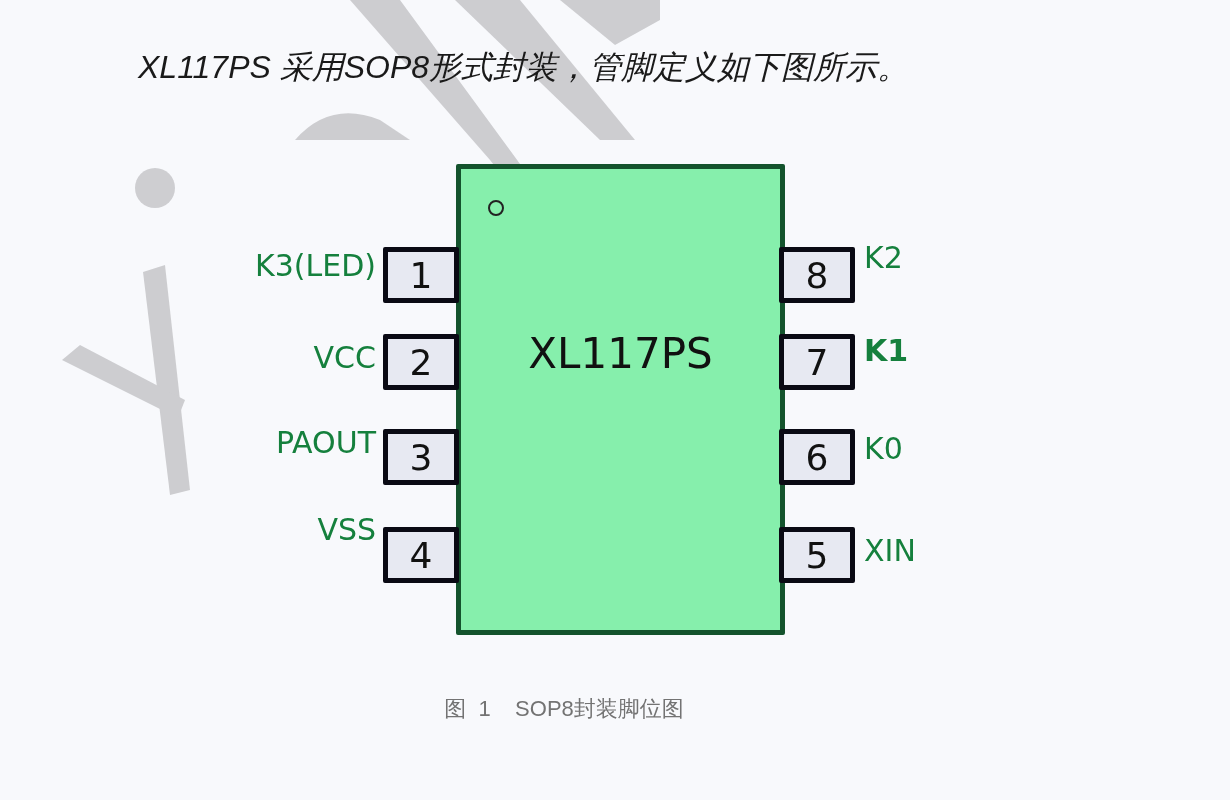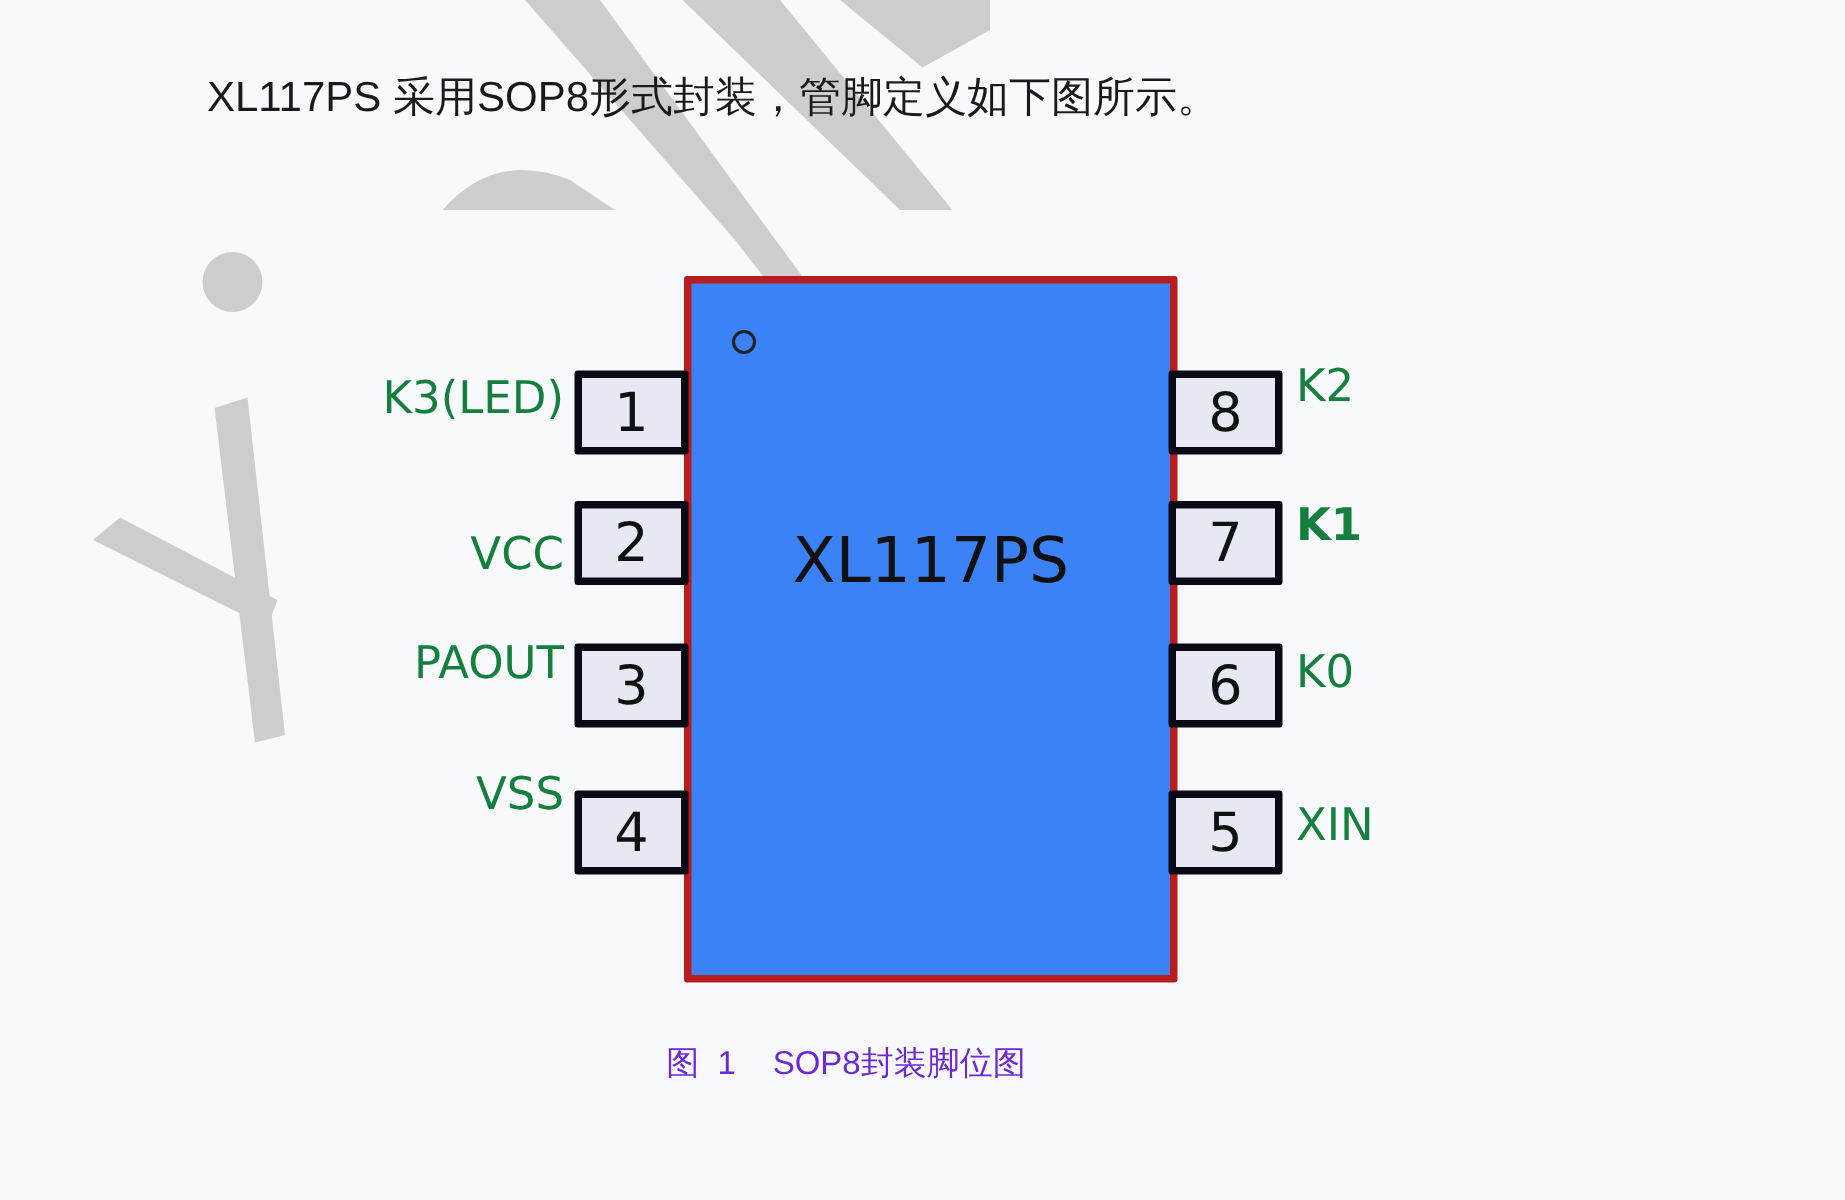--- a/index.html
+++ b/index.html
@@ -6,25 +6,25 @@
   body {
     width: 1230px; height: 800px; position: relative; overflow: hidden;
     background: #f8f9fc;
     font-family: "DejaVu Sans", sans-serif;
     color: #111;
   }
   .watermark { position: absolute; left: 0; top: 0; width: 1230px; height: 800px; pointer-events: none; }
   .intro {
     position: absolute; left: 138px; top: 46px;
     font-family: "Liberation Sans", sans-serif;
-    font-size: 28px; color: #1a1a1a; letter-spacing: 0px; white-space: nowrap;
+    font-size: 32px; color: #1a1a1a; letter-spacing: 0px; white-space: nowrap; font-style: italic;
   }
   .chip {
-    position: absolute; left: 456px; top: 184px; width: 319px; height: 461px;
-    background: #3b82f6; border: 5px solid #b91c1c; border-radius: 2px;
+    position: absolute; left: 456px; top: 164px; width: 319px; height: 461px;
+    background: #86efac; border: 5px solid #14532d; border-radius: 2px;
   }
   .pin1-dot {
     position: absolute; left: 27px; top: 31px; width: 16px; height: 16px;
     border: 2px solid #222; border-radius: 50%; box-sizing: border-box;
   }
   .chip-name {
     position: absolute; left: 0; width: 100%; text-align: center;
     font-family: "DejaVu Sans", sans-serif; font-size: 42px; color: #111;
   }
   .chip-name.l1 { top: 160px; }
@@ -38,21 +38,21 @@
   }
   .pin.left { left: 383px; }
   .pin.right { left: 779px; }
   .pin-label {
     position: absolute; font-family: "DejaVu Sans", sans-serif; font-size: 30px; color: #15803d; white-space: nowrap;
   }
   .pin-label.left { right: 854px; text-align: right; }
   .pin-label.right { left: 864px; }
   .caption {
     position: absolute; left: 0; width: 1128px; top: 694px; text-align: center;
-    font-family: "Liberation Sans", sans-serif; font-size: 22px; color: #6d28d9; white-space: pre;
+    font-family: "Liberation Sans", sans-serif; font-size: 22px; color: #737373; white-space: pre;
   }
 </style>
 </head>
 <body>
 
 <svg class="watermark" viewBox="0 0 1230 800">
   <g fill="#c9c9cc" opacity="0.9">
     <polygon points="350,0 400,0 550,205 525,205 490,160"></polygon>
     <polygon points="455,0 520,0 635,140 600,140"></polygon>
     <polygon points="560,0 660,0 660,20 615,45"></polygon>
@@ -69,21 +69,21 @@
   <div class="pin1-dot"></div>
   <div class="chip-name l1">XL117PS</div>
 </div>
 
 <div class="pin left" style="top:247px;">1</div>
 <div class="pin left" style="top:334px;">2</div>
 <div class="pin left" style="top:429px;">3</div>
 <div class="pin left" style="top:527px;">4</div>
 
 <div class="pin-label left" style="top:248px;">K3(LED)</div>
-<div class="pin-label left" style="top:340px;margin-top:12px;">VCC</div>
+<div class="pin-label left" style="top:340px;">VCC</div>
 <div class="pin-label left" style="top:425px;">PAOUT</div>
 <div class="pin-label left" style="top:512px;">VSS</div>
 
 <div class="pin right" style="top:247px;">8</div>
 <div class="pin right" style="top:334px;">7</div>
 <div class="pin right" style="top:429px;">6</div>
 <div class="pin right" style="top:527px;">5</div>
 
 <div class="pin-label right" style="top:240px;">K2</div>
 <div class="pin-label right" style="top:333px;font-weight:bold;">K1</div>

